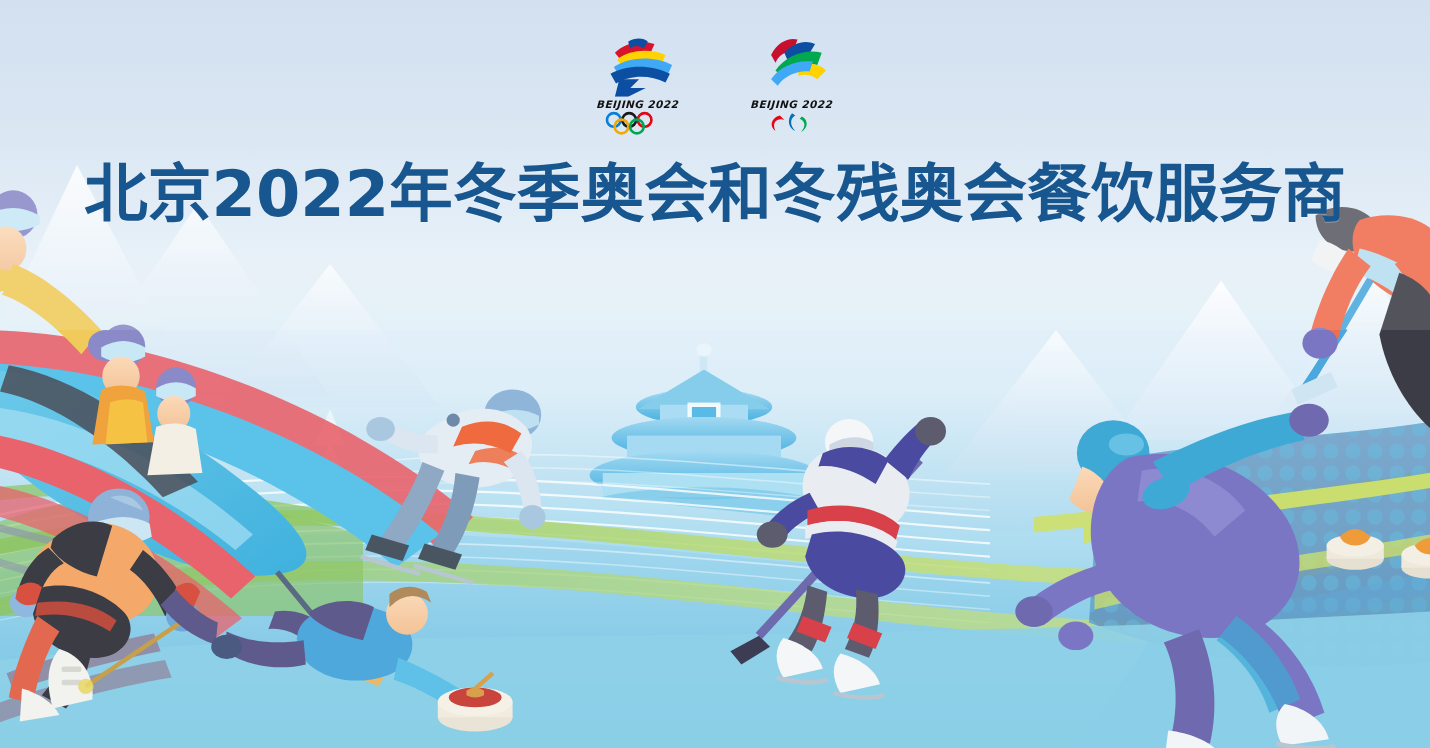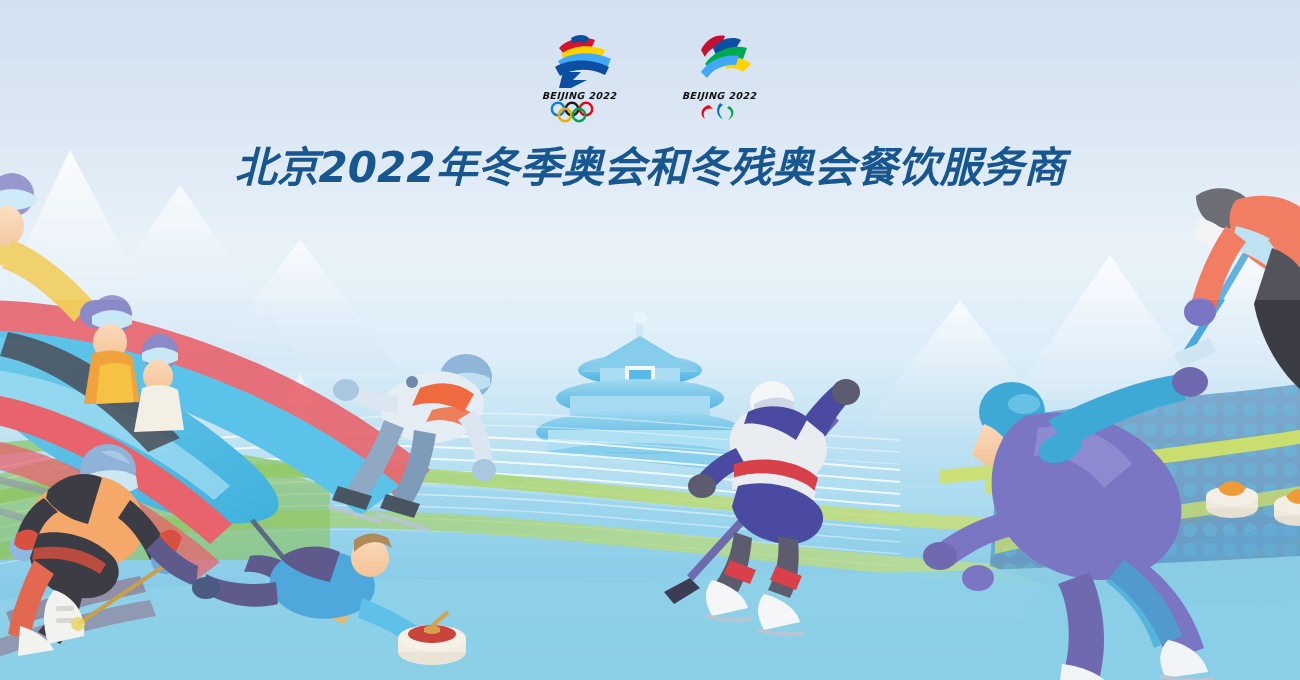--- a/index.html
+++ b/index.html
@@ -16,28 +16,27 @@
 
   
   .title-wrap{
     position:absolute;left:0;top:146px;width:1300px;
     text-align:center;z-index:40;
     pointer-events:none;
   }
   .title{
     display:inline-block;
     font-family:"DejaVu Sans","Liberation Sans",sans-serif;
-    font-size:42px;
+    font-size:58px;
     font-weight:700;
     letter-spacing:0px;
     color:#17568f;
     line-height:1.05;
     white-space:nowrap;
     text-shadow:0 1px 0 rgba(255,255,255,.28);
-    font-style:italic;
   }
 
   
   .emblems{
     position:absolute;top:32px;left:0;width:1300px;
     display:flex;justify-content:center;align-items:flex-start;
     gap:44px;z-index:40;
   }
   .emblem{width:96px;text-align:center;}
   .emblem svg{display:block;margin:0 auto;}

